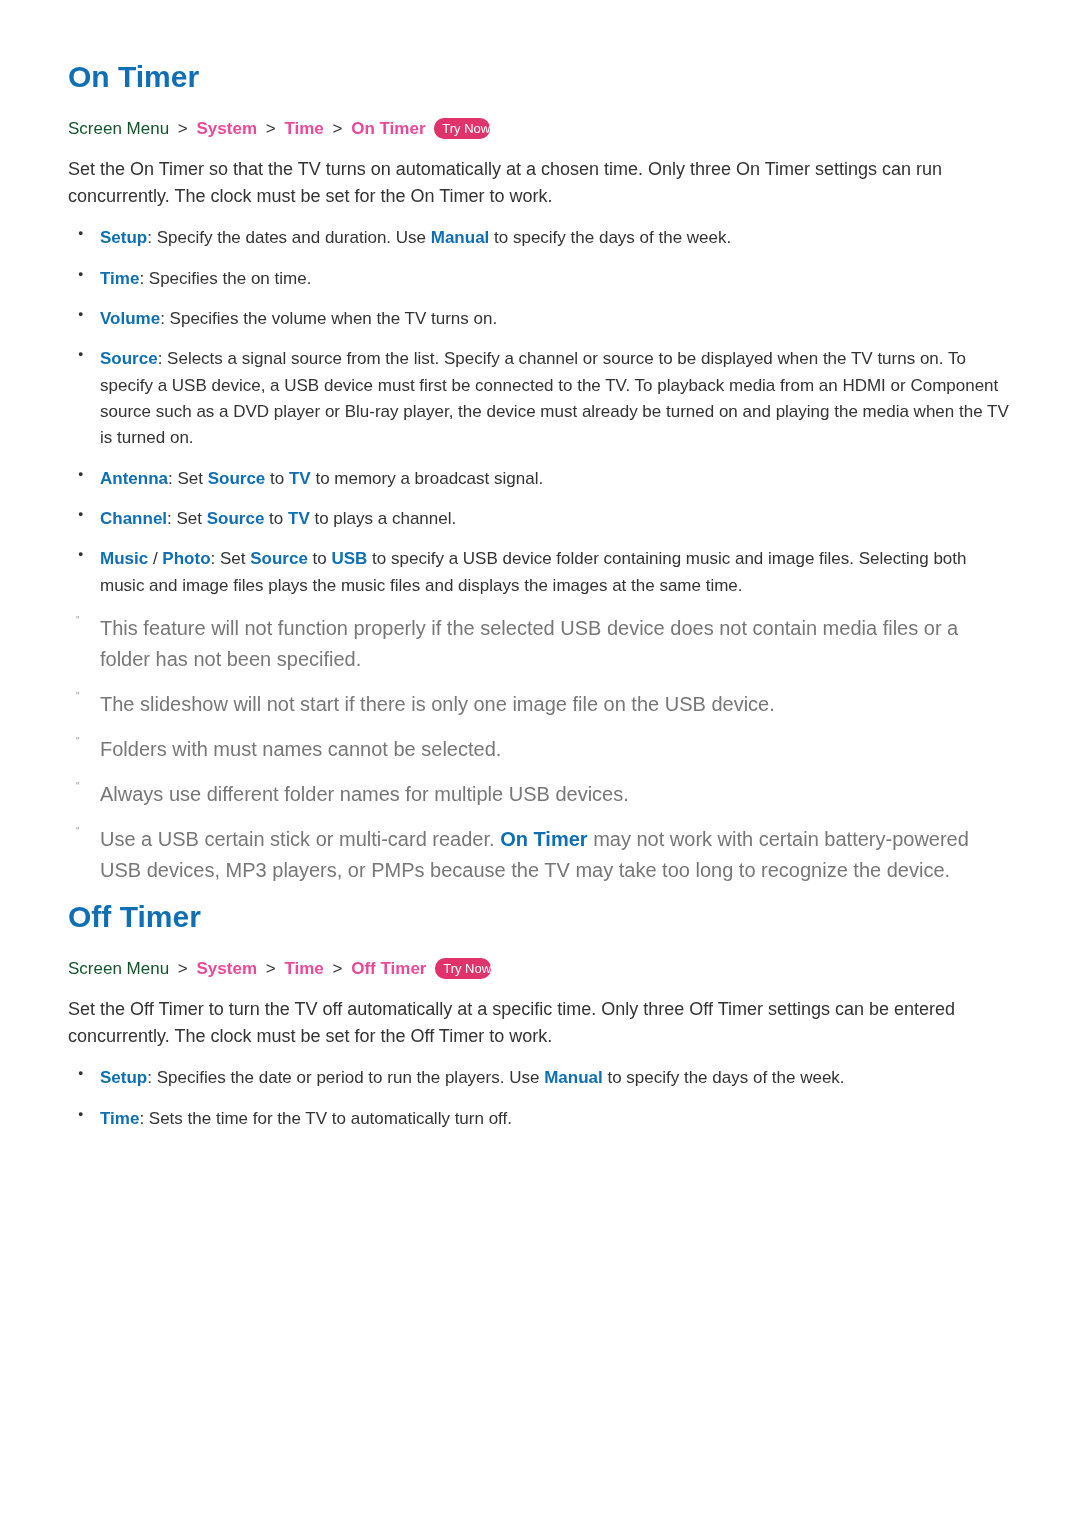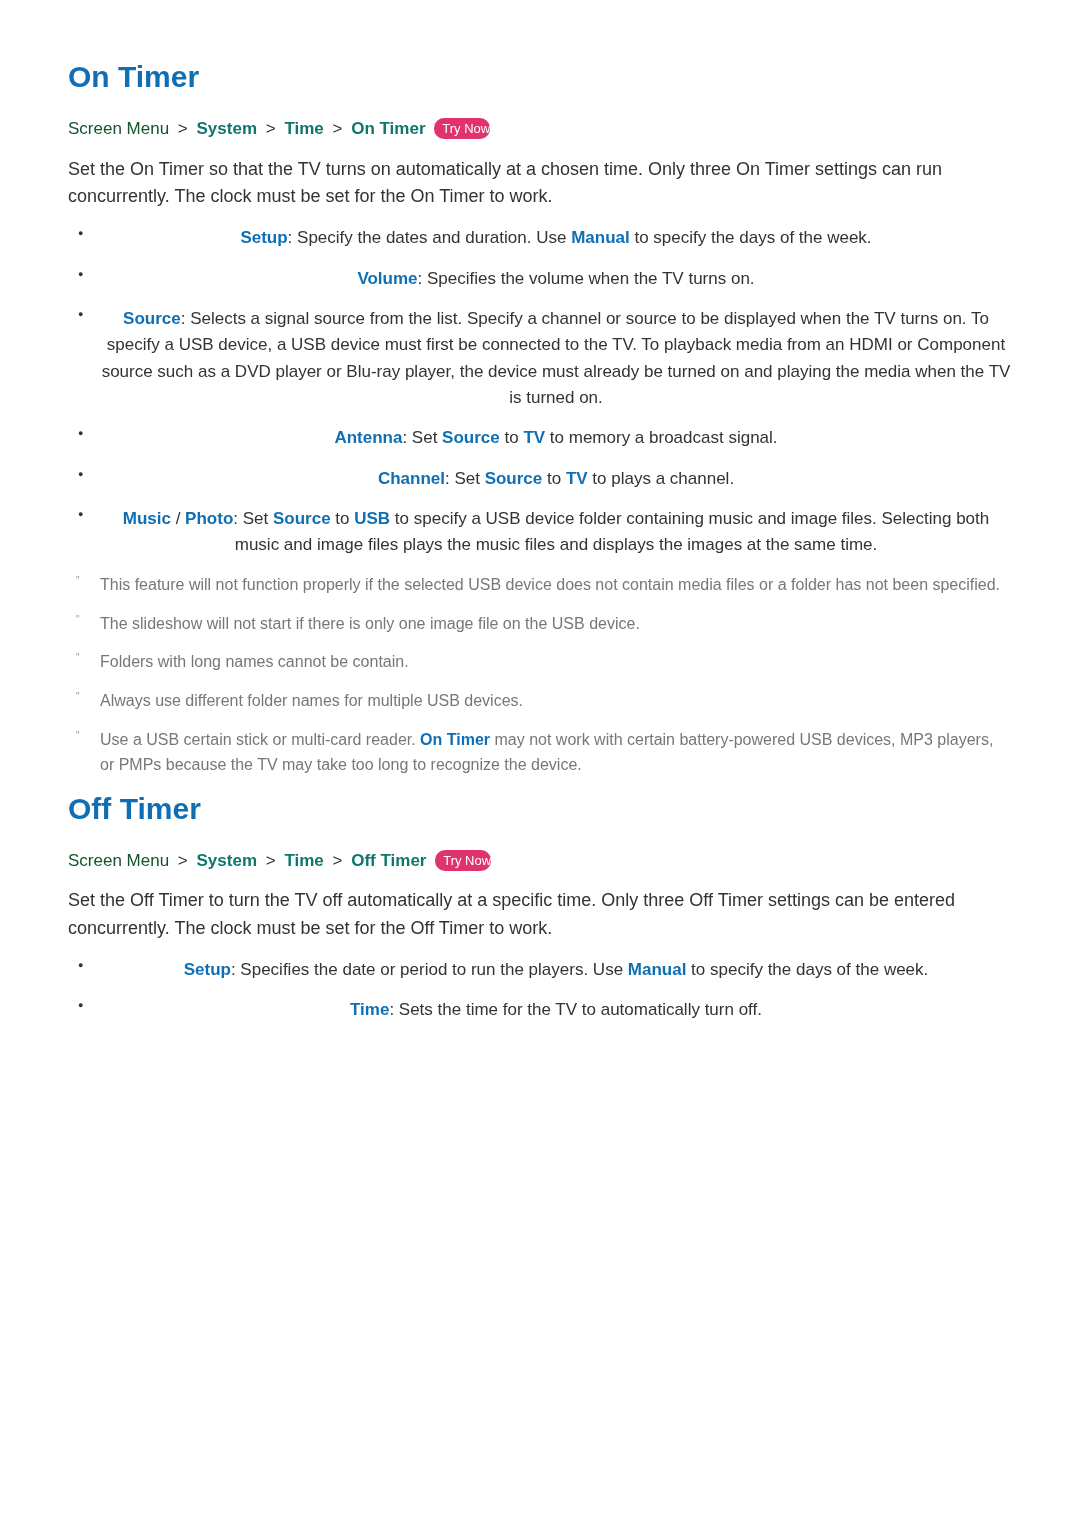--- a/index.html
+++ b/index.html
@@ -20,21 +20,21 @@
     margin: 0 0 22px 0;
   }
   .off-title { margin-top: 48px; }
   .breadcrumb {
     font-size: 17px;
     margin: 0 0 14px 0;
     line-height: 1.5;
   }
   .breadcrumb .label { color: #14532d; }
   .breadcrumb .sep { color: #333; padding: 0 4px; }
-  .breadcrumb .link { color: #0f766e; font-weight: bold; }
+  .breadcrumb .link { color: #ec4899; font-weight: bold; }
   .try-now {
     display: inline-block;
     background: #e0326b;
     color: #fff;
     font-size: 13px;
     line-height: 1;
     padding: 4px 0 4px 8px;
     border-radius: 10px;
     margin-left: 4px;
     vertical-align: 1px;
@@ -51,40 +51,39 @@
     padding: 0 0 0 32px;
     margin: 8px 0 0 0;
   }
   ul.feature-list > li {
     position: relative;
     font-size: 17px;
     line-height: 1.55;
     margin: 0 0 14px 0;
     padding-left: 0;
     color: #333;
-    text-align: center;
   }
   ul.feature-list > li::before {
     content: "\25CF";
     position: absolute;
     left: -22px;
     top: 2px;
     font-size: 9px;
     color: #333;
   }
   .term { color: #0f6fb4; font-weight: bold; }
   .inline-term { color: #0f6fb4; font-weight: bold; }
   ul.note-list {
     list-style: none;
     padding: 0 0 0 32px;
     margin: 4px 0 0 0;
   }
   ul.note-list > li {
     position: relative;
-    font-size: 16px;
+    font-size: 20px;
     line-height: 1.55;
     margin: 0 0 14px 0;
     color: #777;
   }
   ul.note-list > li::before {
     content: "\"";
     position: absolute;
     left: -24px;
     top: 0;
     font-size: 10px;
@@ -110,40 +109,43 @@
     <span class="try-now">Try Now</span>
   </p>
 
   <p class="body">Set the On Timer so that the TV turns on automatically at a chosen time. Only three On Timer settings can run concurrently. The clock must be set for the On Timer to work.</p>
 
   <ul class="feature-list">
     <li>
       <span class="term">Setup</span><span>: Specify the dates and duration. Use </span><span class="inline-term">Manual</span><span> to specify the days of the week.</span>
     </li>
     <li>
+      <span class="term">Time</span><span>: Specifies the on time.</span>
+    </li>
+    <li>
       <span class="term">Volume</span><span>: Specifies the volume when the TV turns on.</span>
     </li>
     <li>
       <span class="term">Source</span><span>: Selects a signal source from the list. Specify a channel or source to be displayed when the TV turns on. To specify a USB device, a USB device must first be connected to the TV. To playback media from an HDMI or Component source such as a DVD player or Blu-ray player, the device must already be turned on and playing the media when the TV is turned on.</span>
     </li>
     <li>
       <span class="term">Antenna</span><span>: Set </span><span class="inline-term">Source</span><span> to </span><span class="inline-term">TV</span><span> to memory a broadcast signal.</span>
     </li>
     <li>
       <span class="term">Channel</span><span>: Set </span><span class="inline-term">Source</span><span> to </span><span class="inline-term">TV</span><span> to plays a channel.</span>
     </li>
     <li>
       <span class="term">Music</span><span> / </span><span class="term">Photo</span><span>: Set </span><span class="inline-term">Source</span><span> to </span><span class="inline-term">USB</span><span> to specify a USB device folder containing music and image files. Selecting both music and image files plays the music files and displays the images at the same time.</span>
     </li>
   </ul>
 
   <ul class="note-list">
     <li>This feature will not function properly if the selected USB device does not contain media files or a folder has not been specified.</li>
     <li>The slideshow will not start if there is only one image file on the USB device.</li>
-    <li>Folders with long names cannot be contain.</li>
+    <li>Folders with must names cannot be selected.</li>
     <li>Always use different folder names for multiple USB devices.</li>
     <li>
       <span>Use a USB certain stick or multi-card reader. </span><span class="note-strong">On Timer</span><span> may not work with certain battery-powered USB devices, MP3 players, or PMPs because the TV may take too long to recognize the device.</span>
     </li>
   </ul>
 
   <h2 class="section-title off-title">Off Timer</h2>
 
   <p class="breadcrumb">
     <span class="label">Screen Menu</span>

